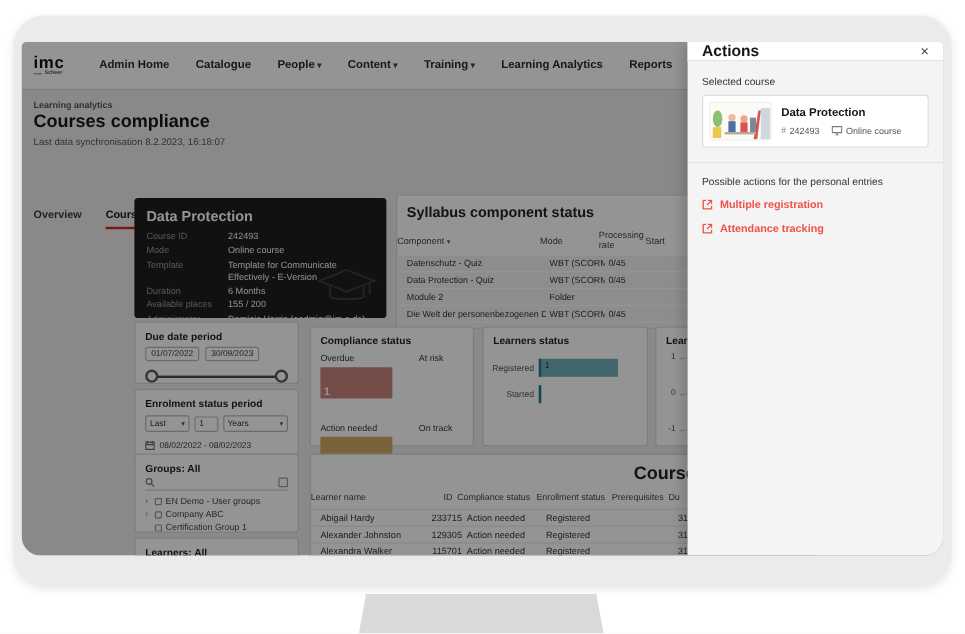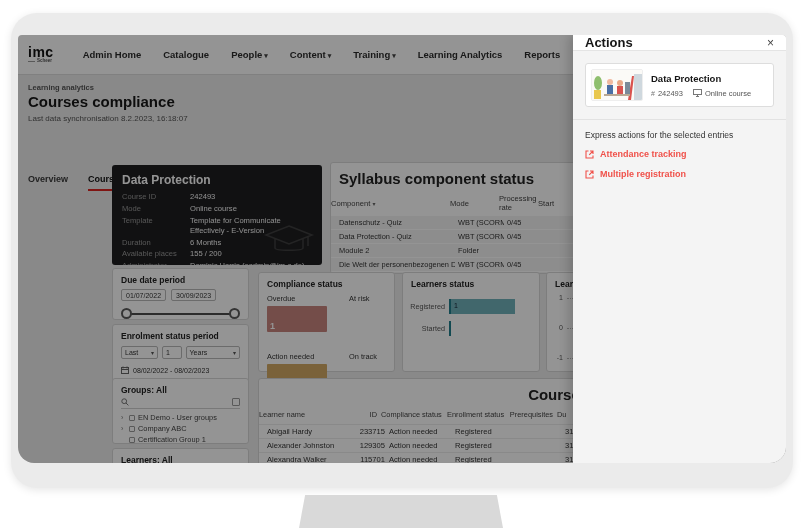--- a/index.html
+++ b/index.html
@@ -39,21 +39,21 @@
   
   .dcard { position:absolute; left:94px; top:130px; width:210px; height:100px; background:#1d1d1f; border-radius:3px; padding:8px 10px; overflow:hidden; color:#f2f2f2; }
   .dcard h2 { font-size:12px; font-weight:700; color:#fff; margin-bottom:5px; }
   .drow { display:grid; grid-template-columns:62px 1fr; column-gap:6px; font-size:7.6px; line-height:1.35; margin-bottom:1.5px; }
   .drow .lbl { color:#989898; }
   .drow .val { color:#f5f5f5; }
   .cap { position:absolute; right:6px; bottom:4px; opacity:0.55; }
 
   
   .syllabus { left:312px; top:127px; width:340px; height:112px; padding:7px 0 0 0; overflow:hidden; }
-  .syllabus .p-title { font-size:15px; padding:0 8px 5px; }
+  .syllabus .p-title { font-size:12px; padding:0 8px 5px; }
   .sgrid { display:grid; grid-template-columns:116px 46px 36px 40px; column-gap:3px; padding:0 0 0 8px; align-items:center; }
   .shead { font-size:7.6px; color:#444; padding:2px 0 4px; }
   .srow { height:13px; line-height:13px; background:#f3f3f3; margin-bottom:1px; font-size:7.4px; color:#333; white-space:nowrap; }
   .srow > span { overflow:hidden; }
   .fmark { font-size:6px; color:#666; }
 
   
   .due { left:94px; top:233px; width:137px; height:52px; padding:6px 8px; }
   .chips { display:flex; gap:5px; margin-top:4px; }
   .chip { border:1px solid #b9b9b9; border-radius:2px; font-size:7px; color:#333; padding:1.5px 4px; }
@@ -412,20 +412,21 @@
     </div>
 
   </div>
 
   <div class="actions">
     <div class="a-head">
       <span class="a-title">Actions</span>
       <span class="a-close">×</span>
     </div>
     <div class="a-body">
+      <div class="a-sub">Selected course</div>
       <div class="course-card">
         <div class="thumb">
           <svg width="52" height="32" viewBox="0 0 52 32">
             <rect width="52" height="32" fill="#fbfaf7"></rect>
             <rect x="2" y="20" width="7" height="9" fill="#e9c84f"></rect>
             <ellipse cx="6" cy="13" rx="4" ry="7" fill="#8fbf6e"></ellipse>
             <rect x="42" y="4" width="8" height="26" fill="#cfd8de"></rect>
             <path d="M36 30 L40 6 L42 6 L39 30 Z" fill="#d9534f"></path>
             <rect x="12" y="24" width="26" height="2" fill="#b9a893"></rect>
             <circle cx="18" cy="12" r="3" fill="#f0b9a0"></circle>
@@ -446,32 +447,32 @@
               <svg width="9" height="8" viewBox="0 0 9 8" fill="none" stroke="#777" stroke-width="1">
                   <rect x="0.5" y="0.5" width="8" height="5"></rect>
                   <path d="M3 7.5h3 M4.5 5.5v2"></path>
                 </svg>
               <span>Online course</span>
             </span>
           </div>
         </div>
       </div>
       <div class="a-div"></div>
-      <div class="a-poss">Express actions for the selected entries</div>
+      <div class="a-poss">Possible actions for the personal entries</div>
+      <div class="a-link">
+        <svg width="9" height="9" viewBox="0 0 9 9" fill="none" stroke="#f0514a" stroke-width="1.1">
+            <path d="M3.5 1 H1 V8 H8 V5.5"></path>
+            <path d="M5 1 H8 V4 M8 1 L4.2 4.8"></path>
+          </svg>
+        <span>Multiple registration</span>
+      </div>
       <div class="a-link">
         <svg width="9" height="9" viewBox="0 0 9 9" fill="none" stroke="#f0514a" stroke-width="1.1">
             <path d="M3.5 1 H1 V8 H8 V5.5"></path>
             <path d="M5 1 H8 V4 M8 1 L4.2 4.8"></path>
           </svg>
         <span>Attendance tracking</span>
       </div>
-      <div class="a-link">
-        <svg width="9" height="9" viewBox="0 0 9 9" fill="none" stroke="#f0514a" stroke-width="1.1">
-            <path d="M3.5 1 H1 V8 H8 V5.5"></path>
-            <path d="M5 1 H8 V4 M8 1 L4.2 4.8"></path>
-          </svg>
-        <span>Multiple registration</span>
-      </div>
     </div>
   </div>
 
 </div>
 <div class="stand"></div>
 
 </body></html>

